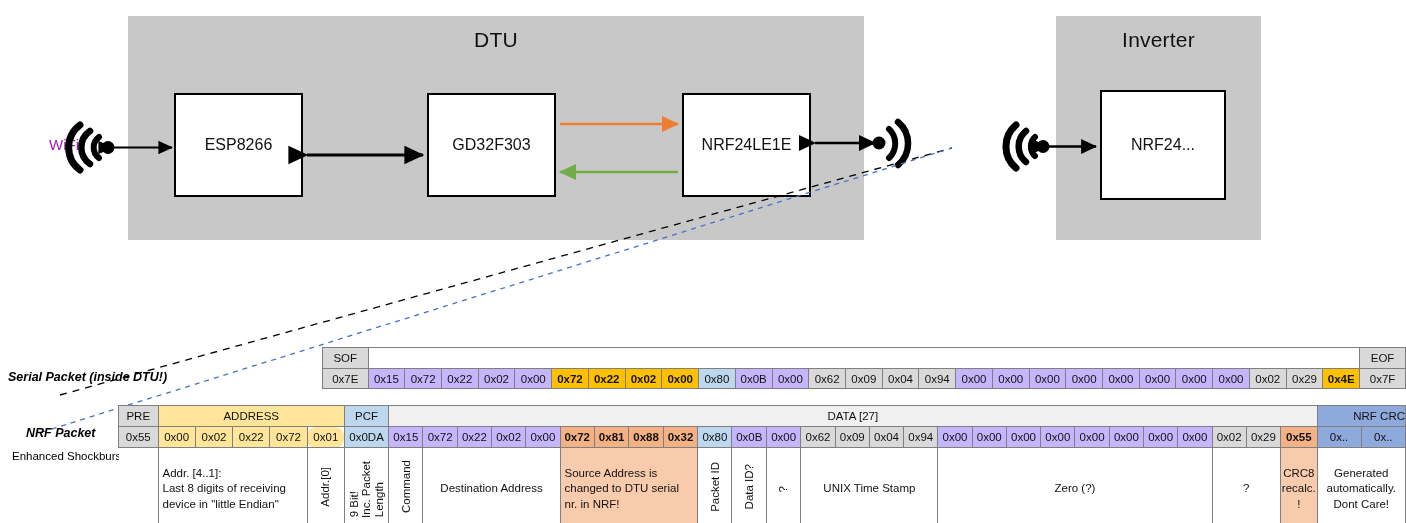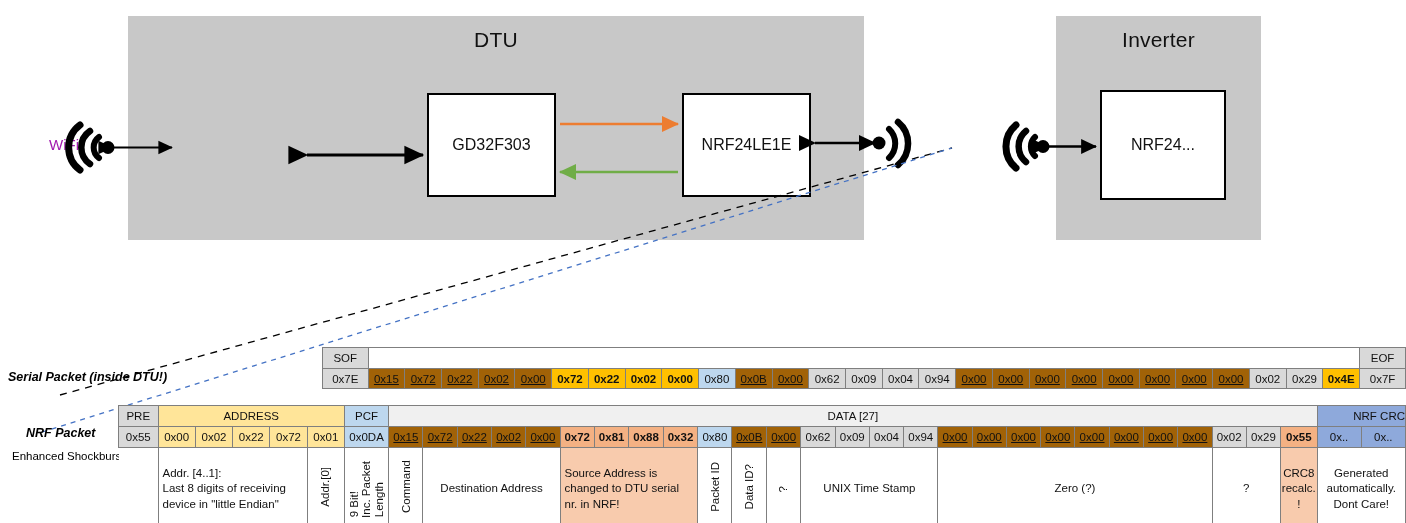--- a/index.html
+++ b/index.html
@@ -29,21 +29,21 @@
     white-space:nowrap;overflow:hidden;}
 
   .hdr{background:#d9d9d9;text-align:left;padding-left:3px;}
   .hdr-blank{background:#ffffff;border:none;}
   .hdr-addr{background:#ffe599;}
   .hdr-pcf{background:#bdd7ee;}
   .hdr-data{background:#f0f0f0;}
   .hdr-crc{background:#8ea9db;}
 
   .c-gray{background:#d9d9d9;}
-  .c-green{background:#a16207;text-decoration:underline;}
+  .c-green{background:#c4b5fd;}
   .c-yellow{background:#ffc000;font-weight:bold;}
   .c-addr{background:#ffe599;}
   .c-blue{background:#bdd7ee;}
   .c-salmon{background:#f4b183;font-weight:bold;}
   .c-orange{background:#ffc000;font-weight:bold;}
   .c-crc{background:#8ea9db;text-align:left;padding-left:3px;}
 
   
   .desc td{font-size:11.5px;vertical-align:middle;text-align:center;
     background:#ffffff;white-space:normal;line-height:1.35;}
@@ -61,20 +61,23 @@
   .rowlabel.b{font-weight:bold;font-style:italic;text-align:center;}
 </style>
 </head>
 <body>
 
 <div id="stage">
 
   <div class="enclosure" style="left:128px;top:16px;width:736px;height:224px;"></div>
   <div class="enclosure-title" style="left:128px;top:28px;width:736px;">DTU</div>
 
+  <div class="chip" style="left:174px;top:93px;width:129px;height:104px;">
+    <span>ESP8266</span>
+  </div>
   <div class="chip" style="left:427px;top:93px;width:129px;height:104px;">
     <span>GD32F303</span>
   </div>
   <div class="chip" style="left:682px;top:93px;width:129px;height:104px;">
     <span>NRF24LE1E</span>
   </div>
 
   <div class="enclosure" style="left:1056px;top:16px;width:205px;height:224px;"></div>
   <div class="enclosure-title" style="left:1056px;top:28px;width:205px;">Inverter</div>
   <div class="chip" style="left:1100px;top:90px;width:126px;height:110px;">
@@ -254,21 +257,21 @@
           <td class="hdr-pcf" style="height: 20px;">PCF</td>
           <td class="hdr-data" colspan="27" style="height: 20px; text-align: center;">DATA [27]</td>
           <td class="hdr-crc" colspan="2" style="height: 20px; text-align: right;">NRF CRC</td>
         </tr>
       <tr id="nrf-value-row">
           <td class="hdr" style="height: 20px;">0x55</td>
           <td class="c-addr" style="height: 20px;">0x00</td>
           <td class="c-addr" style="height: 20px;">0x02</td>
           <td class="c-addr" style="height: 20px;">0x22</td>
           <td class="c-addr" style="height: 20px;">0x72</td>
-          <td class="c-addr" style="height: 20px;">0x01</td>
+          <td class="c-addr" style="height: 20px; border-radius: 9px;">0x01</td>
           <td class="c-blue" style="height: 20px;">0x0DA</td>
           <td class="c-green" style="height: 20px;">0x15</td>
           <td class="c-green" style="height: 20px;">0x72</td>
           <td class="c-green" style="height: 20px;">0x22</td>
           <td class="c-green" style="height: 20px;">0x02</td>
           <td class="c-green" style="height: 20px;">0x00</td>
           <td class="c-salmon" style="height: 20px;">0x72</td>
           <td class="c-salmon" style="height: 20px;">0x81</td>
           <td class="c-salmon" style="height: 20px;">0x88</td>
           <td class="c-salmon" style="height: 20px;">0x32</td>

